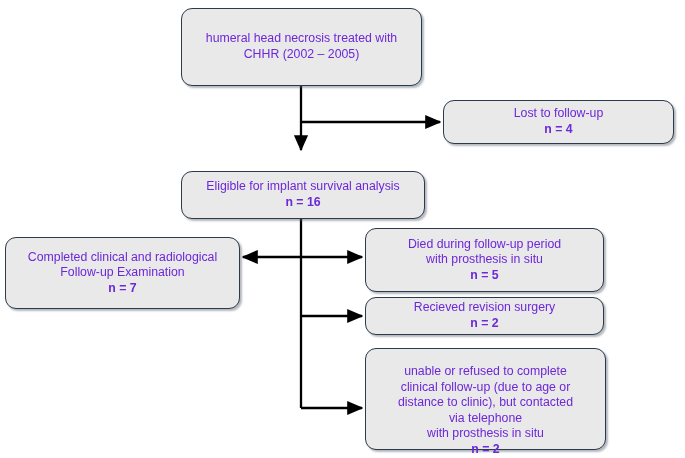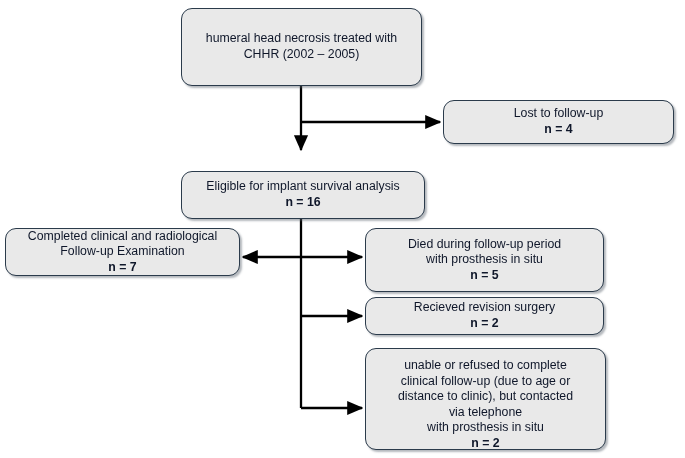--- a/index.html
+++ b/index.html
@@ -20,24 +20,24 @@
     box-sizing: border-box;
     background: #e9e9e9;
     border: 1.6px solid #2b3b4b;
     border-radius: 11px;
     box-shadow: 2px 2px 2px rgba(90,100,110,0.45);
     display: flex;
     flex-direction: column;
     align-items: center;
     justify-content: center;
     text-align: center;
-    color: #0f172a;
+    color: #6d28d9;
     font-size: 12.3px;
     line-height: 15.6px;
-    padding: 9px 6px;
+    padding: 15px 6px;
   }
   .node .ln { display: block; white-space: nowrap; }
   .node .ln.bold { font-weight: bold; }
   .edges {
     position: absolute;
     left: 0;
     top: 0;
     width: 685px;
     height: 458px;
     pointer-events: none;
@@ -78,21 +78,21 @@
   <div class="node" style="left:443px; top:100px; width:231px; height:44px;">
     <span class="ln">Lost to follow-up</span>
     <span class="ln bold">n = 4</span>
   </div>
 
   <div class="node" style="left:181px; top:171px; width:244px; height:48px;">
     <span class="ln">Eligible for implant survival analysis</span>
     <span class="ln bold">n = 16</span>
   </div>
 
-  <div class="node" style="left:5px; top:228px; width:235px; height:48px;">
+  <div class="node" style="left:5px; top:237px; width:235px; height:72px;">
     <span class="ln">Completed clinical and radiological</span>
     <span class="ln">Follow-up Examination</span>
     <span class="ln bold">n = 7</span>
   </div>
 
   <div class="node" style="left:365px; top:228px; width:239px; height:64px;">
     <span class="ln">Died during follow-up period</span>
     <span class="ln">with prosthesis in situ</span>
     <span class="ln bold">n = 5</span>
   </div>

